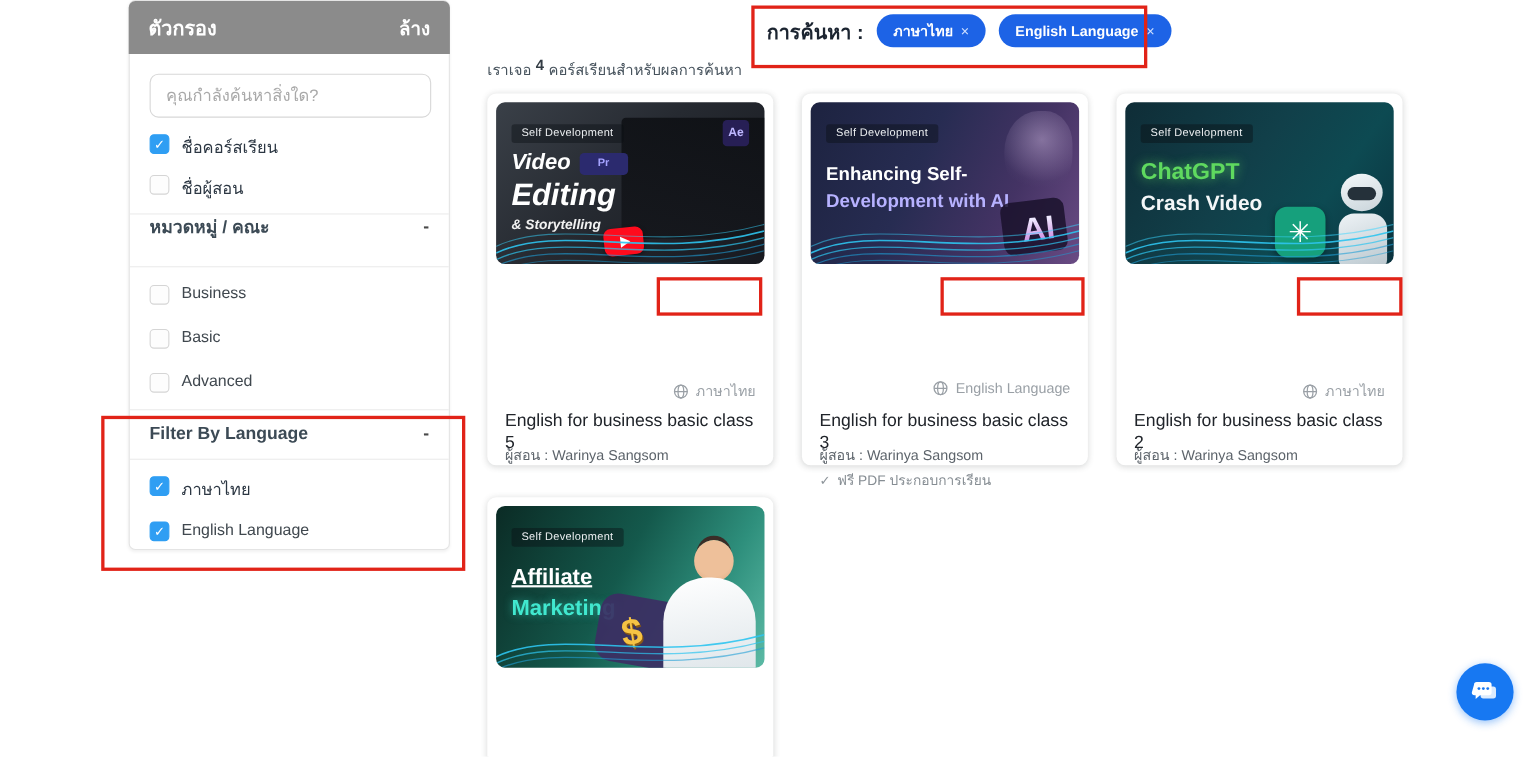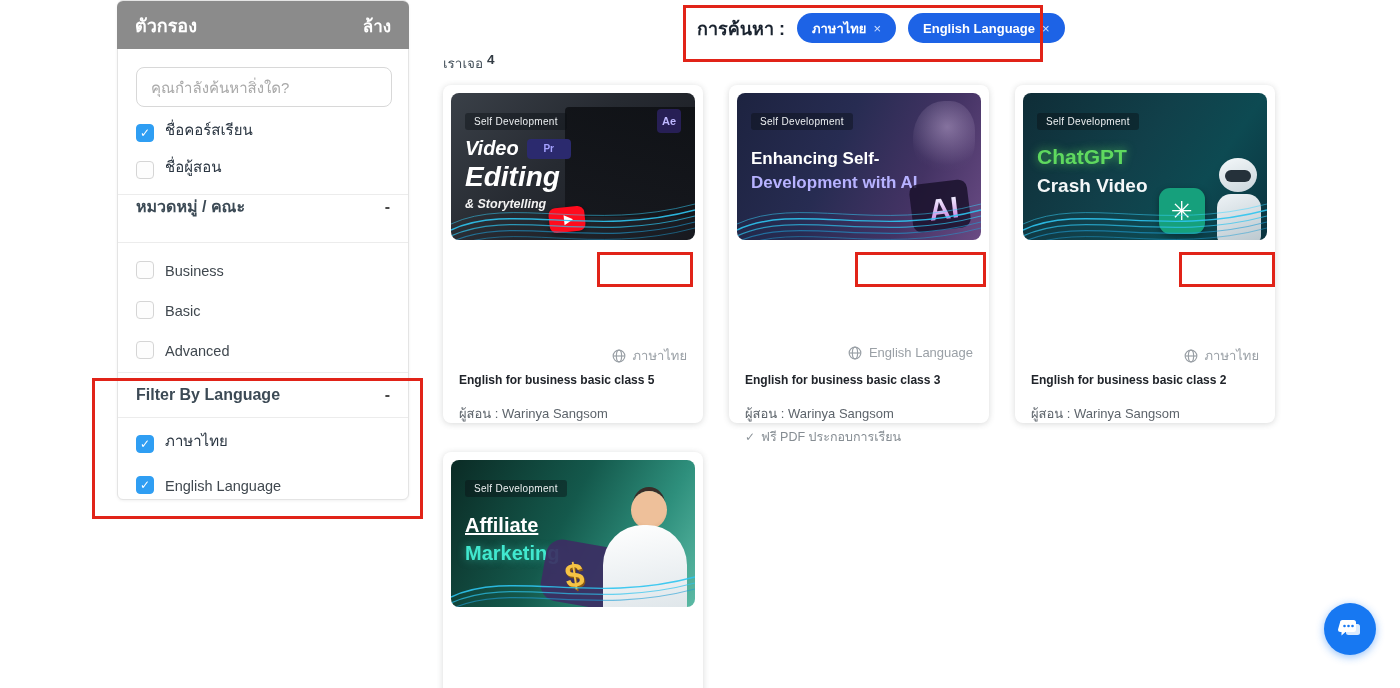--- a/index.html
+++ b/index.html
@@ -11,21 +11,21 @@
   .filter-panel { position:absolute; left:117px; top:0; width:292px; height:500px;
     background:#fff; border:1px solid #e4e4e4; border-radius:6px; box-shadow:0 1px 3px rgba(0,0,0,.06); }
   .filter-header { position:absolute; left:-1px; top:0; width:292px; height:48px; background:#8b8b8b;
     border-radius:6px 6px 0 0; display:flex; align-items:center; justify-content:space-between; padding:12px 18px; }
   .filter-header .ttl { color:#fff; font-size:18px; font-weight:700; }
   .filter-header .clear { color:#fff; font-size:17px; font-weight:700; cursor:pointer; }
   .search-box { position:absolute; left:18px; top:66px; width:256px; height:40px; border:1px solid #d8d8d8;
     border-radius:8px; padding:0 14px; font-size:15px; color:#333; outline:none;
     font-family:"Liberation Sans","DejaVu Sans",sans-serif; }
   .search-box::placeholder { color:#a9a9a9; }
-  .cb-row { position:absolute; left:18px; display:flex; align-items:flex-end; gap:11px; height:20px; cursor:pointer; }
+  .cb-row { position:absolute; left:18px; display:flex; align-items:flex-start; gap:11px; height:20px; cursor:pointer; }
   .cbox { width:18px; height:18px; border:1px solid #d5d5d5; border-radius:4px; background:#fdfdfd;
     display:flex; align-items:center; justify-content:center; flex:0 0 auto; }
   .cb-row[data-checked="true"] .cbox { background:#2f9ef3; border-color:#2f9ef3; }
   .cb-row[data-checked="true"] .cbox::after { content:"✓"; color:#fff; font-size:12px; font-weight:700; line-height:1; }
   .cb-label { font-size:15px; color:#2b3642; }
   .cb-label.en { font-size:14.5px; color:#40484f; }
   .divider { position:absolute; left:0; width:100%; height:1px; background:#ececec; }
   .sec-head { position:absolute; left:0; width:100%; padding:0 18px; display:flex; align-items:center;
     justify-content:space-between; }
   .sec-title { font-size:16px; font-weight:700; color:#3c4a55; }
@@ -44,21 +44,21 @@
   
   .card { position:absolute; width:260px; height:338px; background:#fff; border-radius:8px;
     box-shadow:0 1px 6px rgba(60,64,67,.2); cursor:pointer; }
   .thumb { position:absolute; left:8px; top:8px; width:244px; height:147px; border-radius:8px; overflow:hidden; }
   .tagchip { position:absolute; left:14px; top:20px; font-size:10px; letter-spacing:.3px; color:#eceff1;
     background:rgba(10,14,20,.42); padding:3px 9px; border-radius:3px; }
   .waves { position:absolute; left:0; bottom:-4px; width:100%; height:58px; }
   .badge-row { position:absolute; right:16px; top:260px; display:flex; align-items:center; gap:7px; }
   .badge-row .glb { width:14px; height:14px; }
   .badge-txt { font-size:13px; color:#9aa0a6; }
-  .c-title { position:absolute; left:16px; top:288px; width:228px; font-size:12px; font-weight:700;
+  .c-title { position:absolute; left:16px; top:288px; width:228px; font-size:16px; font-weight:400;
     color:#20242a; line-height:1.25; }
   .c-inst { position:absolute; left:16px; top:318px; font-size:13px; color:#5d646b; }
   .c-feat { position:absolute; left:16px; top:342px; font-size:12.5px; color:#868d93; display:flex; gap:6px; align-items:center; }
   .c-feat .chk { color:#8d949a; font-size:12px; }
   .card.row2 .thumb { height:147px; }
 
   
   .t1 { background:linear-gradient(135deg,#3a4048 0%,#262a31 45%,#17191f 100%); }
   .t1 .panel { position:absolute; right:0; top:14px; width:130px; height:110px;
     background:linear-gradient(180deg,#0d0f13,#14161b); border-radius:4px 0 0 4px; opacity:.85; }
@@ -198,20 +198,21 @@
     </span>
     <span class="chip">
       <span>English Language</span>
       <span class="x">×</span>
     </span>
   </div>
 
   <div class="results">
     <span>เราเจอ</span>
     <span class="cnt">4</span>
+    <span>คอร์สเรียนสำหรับผลการค้นหา</span>
   </div>
 
   <div class="card" style="left:443px; top:85px;">
     <div class="thumb t1">
       <div class="panel"></div>
       <span class="tagchip">Self Development</span>
       <div class="w1">
         <span class="txt">Video</span>
         <span class="appbadge">Pr</span>
       </div>

